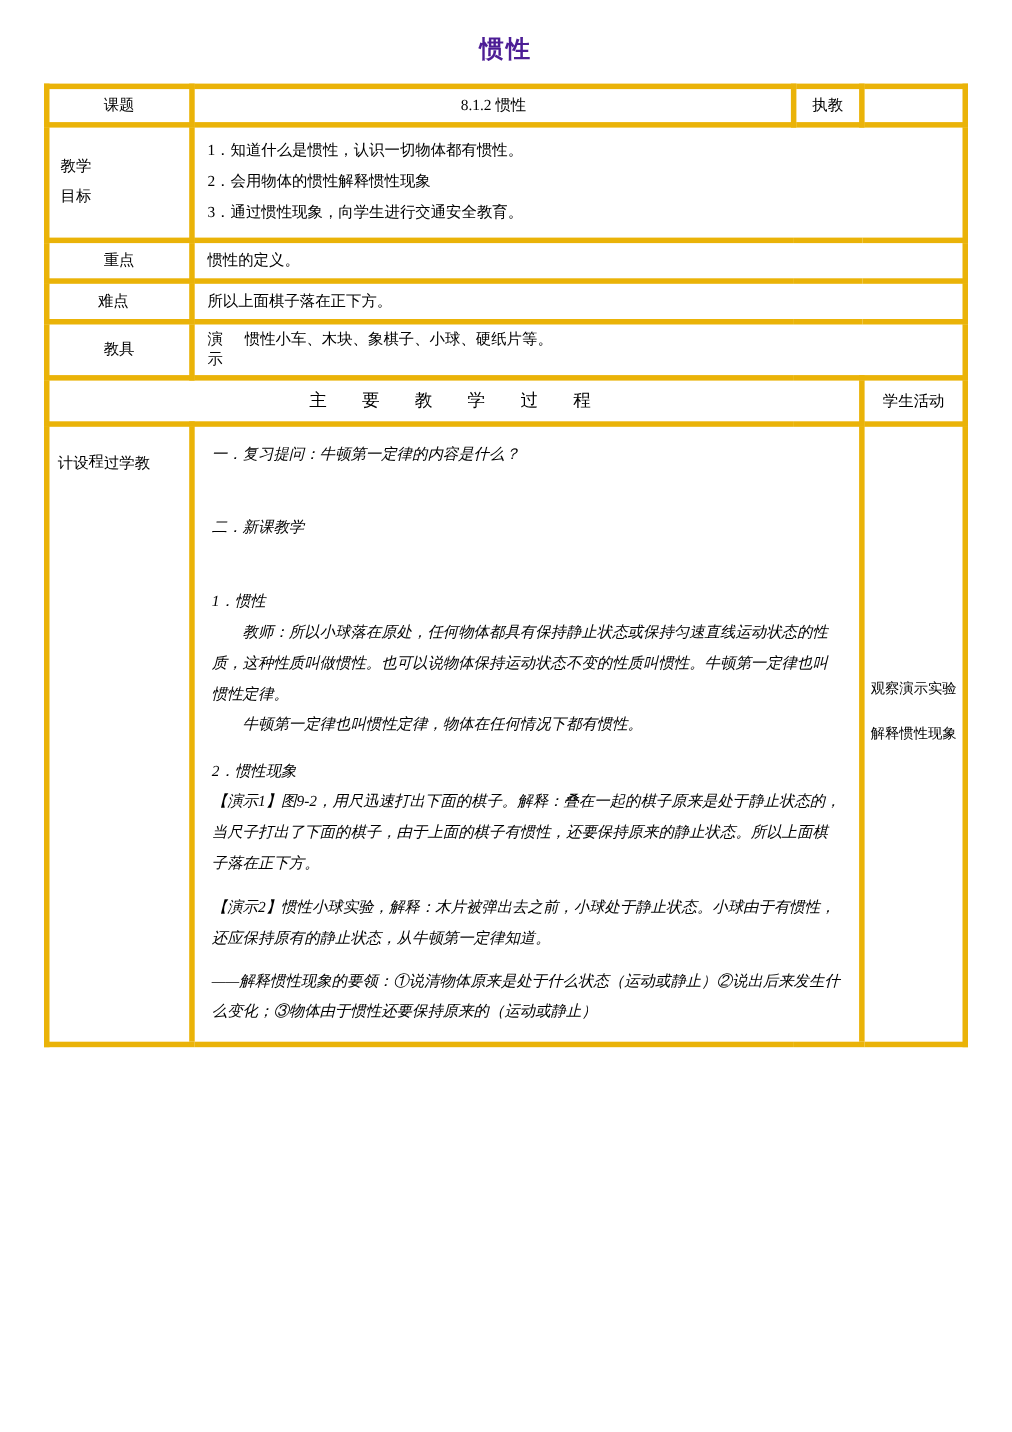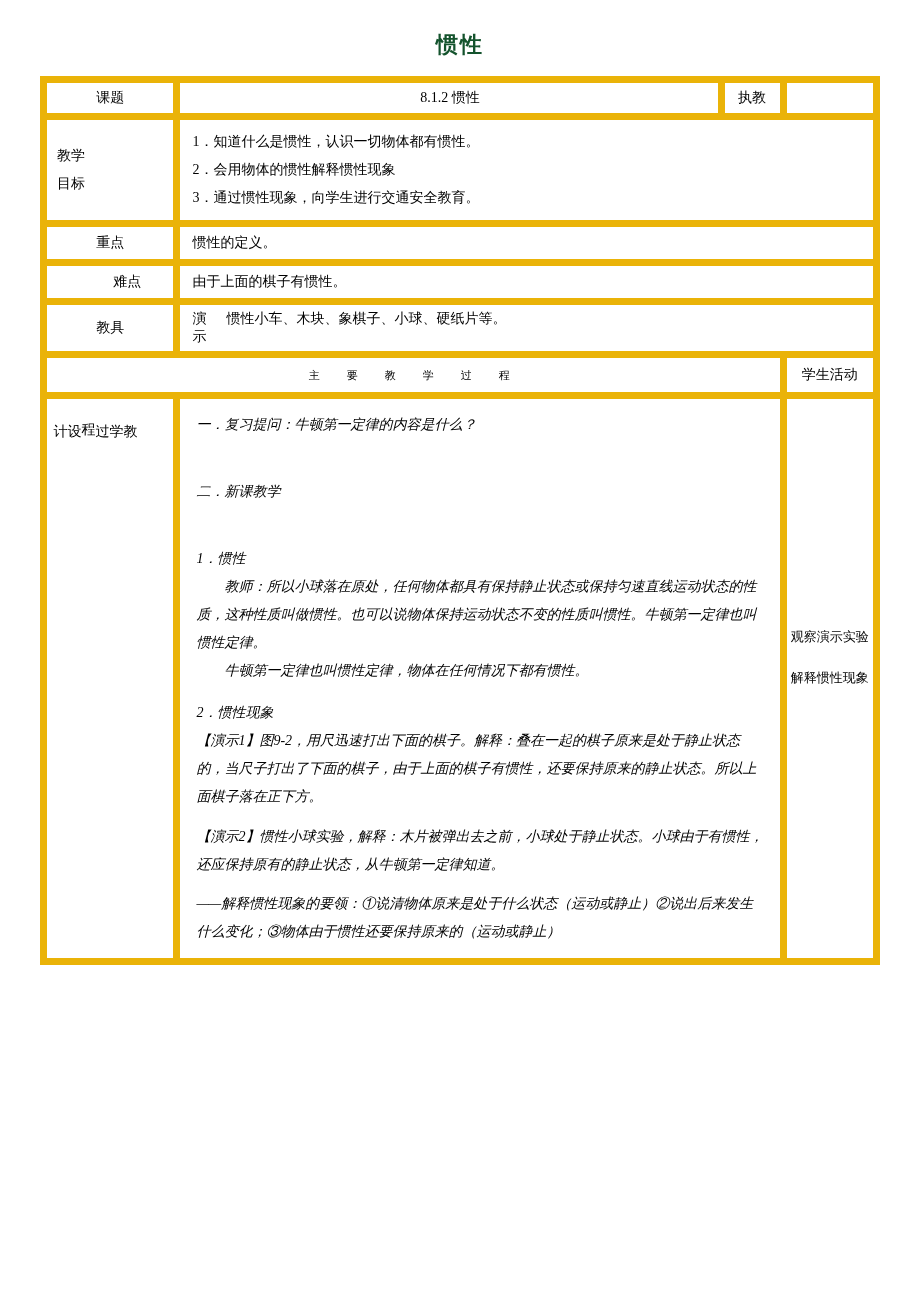--- a/index.html
+++ b/index.html
@@ -13,31 +13,31 @@
       font-size: 14px;
       color: #000;
       width: 920px;
       min-height: 1302px;
       padding: 30px 40px;
     }
     .page-title {
       text-align: center;
       font-size: 22px;
       font-weight: bold;
-      color: #14532d;
+      color: #4c1d95;
       margin-bottom: 16px;
       letter-spacing: 2px;
     }
     .main-table {
       width: 100%;
       border-collapse: collapse;
       border: 1.5px solid #555;
     }
     .main-table td, .main-table th {
-      border: 7px solid #eab308;
+      border: 5px solid #eab308;
       padding: 6px 10px;
       vertical-align: top;
     }
     .label-cell {
       width: 52px;
       text-align: center;
       vertical-align: middle;
       font-size: 14px;
       writing-mode: horizontal-tb;
       white-space: nowrap;
@@ -88,40 +88,40 @@
       <div>3．通过惯性现象，向学生进行交通安全教育。</div>
     </td>
   </tr>
 
   <tr>
     <td class="label-cell" style="text-align:center; vertical-align:middle;">重点</td>
     <td colspan="3" style="padding: 7px 12px; font-size:14px;">惯性的定义。</td>
   </tr>
 
   <tr>
-    <td class="label-cell" style="text-align:center; vertical-align:middle;padding-left:44px;">难点</td>
-    <td colspan="3" style="padding: 7px 12px; font-size:14px;">由于上面的棋子有惯性。</td>
+    <td class="label-cell" style="text-align:left; vertical-align:middle;padding-left:44px;">难点</td>
+    <td colspan="3" style="padding: 7px 12px; font-size:14px;">所以上面棋子落在正下方。</td>
   </tr>
 
   <tr>
     <td class="label-cell" style="text-align:center; vertical-align:middle;">教具</td>
     <td colspan="3" style="padding:0;">
       <table class="nested-table">
         <tbody>
               <tr>
           <td class="nested-sub-label">演示</td>
           <td>惯性小车、木块、象棋子、小球、硬纸片等。</td>
         </tr>
       </tbody>
           </table>
     </td>
   </tr>
 
   <tr>
-    <td colspan="3" style="text-align:center; padding:8px 12px; letter-spacing:8px; font-size:11px; vertical-align:middle;">主　要　教　学　过　程</td>
+    <td colspan="3" style="text-align:center; padding:8px 12px; letter-spacing:8px; font-size:16px; vertical-align:middle;">主　要　教　学　过　程</td>
     <td style="text-align:center; vertical-align:middle; font-size:14px; padding:8px 4px;">学生活动</td>
   </tr>
 
   <tr>
     <td style="width:38px; text-align:center; vertical-align:top; padding:0; border-right:1px solid #555;">
       <div style="writing-mode:vertical-rl; text-orientation:upright; letter-spacing:8px; font-size:14px; padding:14px 6px; line-height:1;">教<br>学<br>过<br>程<br>设<br>计</div>
     </td>
     <td colspan="2" style="padding:12px 16px; font-size:14px; line-height:2; vertical-align:top; border-right:1px solid #555;font-style:italic;">
       <div>一．复习提问：牛顿第一定律的内容是什么？</div>
       <div style="height:1.4em;"></div>

